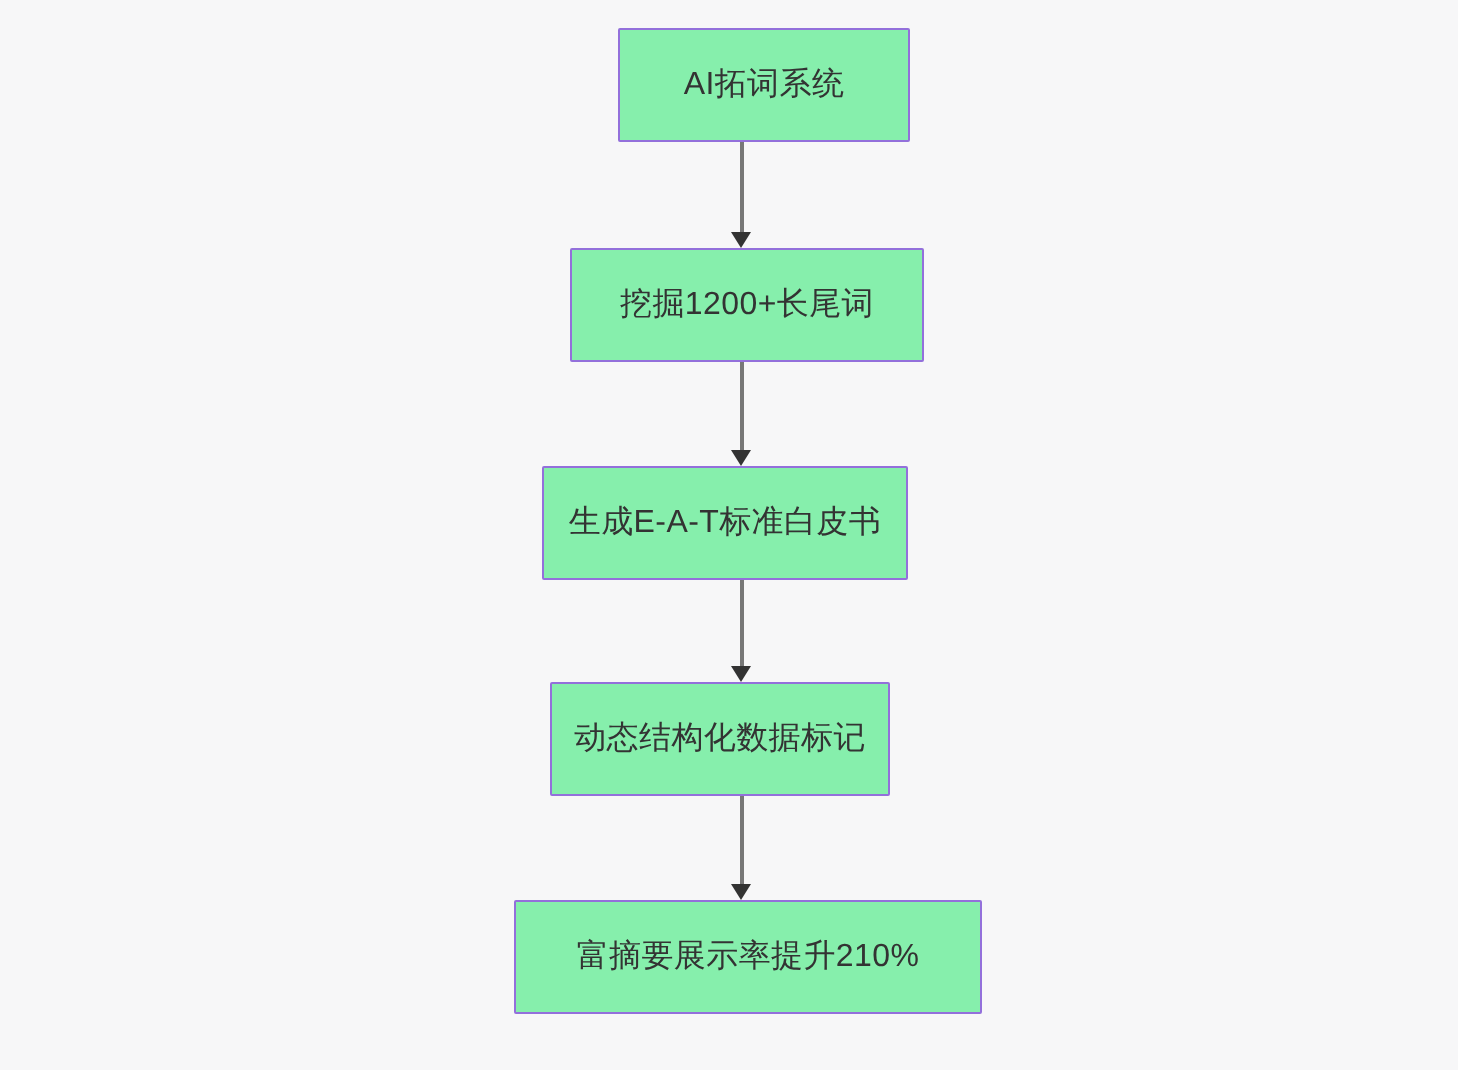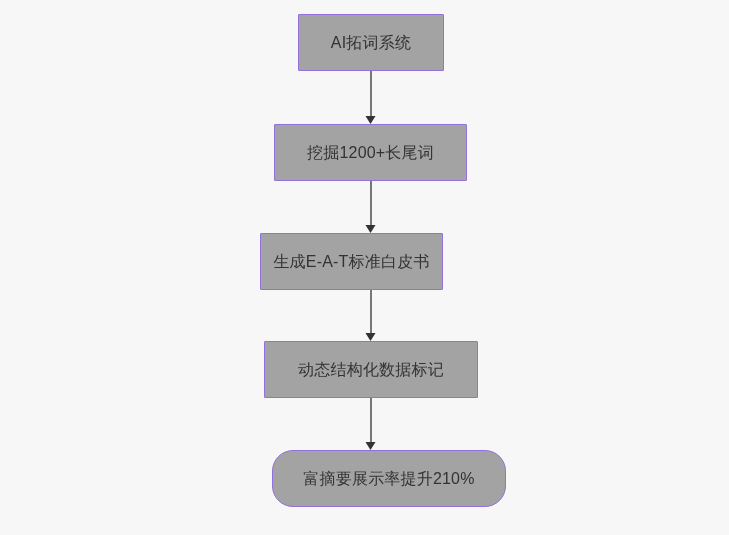--- a/index.html
+++ b/index.html
@@ -14,31 +14,32 @@
     overflow: hidden;
   }
   #flowchart {
     position: relative;
     width: 729px;
     height: 535px;
   }
   .node {
     position: absolute;
     box-sizing: border-box;
-    background: #a3a3a3;
+    background: #86efac;
     border: 1.6px solid #9370db;
     border-radius: 1px;
     display: flex;
     align-items: center;
     justify-content: center;
     color: #333333;
     font-size: 16px;
     line-height: 1.2;
     letter-spacing: 0.2px;
     white-space: nowrap;
+    margin-left: 11px;
   }
   .node-label {
     display: block;
   }
   .edge {
     position: absolute;
     width: 2px;
     background: #777777;
     transform: translateX(-1px);
   }
@@ -57,38 +58,38 @@
 
 <div id="flowchart">
 
   <div class="node" style="left:298px; top:14px; width:146px; height:57px;">
     <span class="node-label">AI拓词系统</span>
   </div>
 
   <div class="edge" style="left:371px; top:71px; height:45px;"></div>
   <div class="arrowhead" style="left:371px; top:116px;"></div>
 
-  <div class="node" style="left:274px; top:124px; width:193px; height:57px;align-items:center;">
+  <div class="node" style="left:274px; top:124px; width:177px; height:57px;align-items:center;">
     <span class="node-label">挖掘1200+长尾词</span>
   </div>
 
   <div class="edge" style="left:371px; top:181px; height:44px;"></div>
   <div class="arrowhead" style="left:371px; top:225px;"></div>
 
   <div class="node" style="left:260px; top:233px; width:183px; height:57px;">
     <span class="node-label">生成E-A-T标准白皮书</span>
   </div>
 
   <div class="edge" style="left:371px; top:290px; height:43px;"></div>
   <div class="arrowhead" style="left:371px; top:333px;"></div>
 
-  <div class="node" style="left:264px; top:341px; width:214px; height:57px;">
+  <div class="node" style="left:264px; top:341px; width:170px; height:57px;">
     <span class="node-label">动态结构化数据标记</span>
   </div>
 
   <div class="edge" style="left:371px; top:398px; height:44px;"></div>
   <div class="arrowhead" style="left:371px; top:442px;"></div>
 
-  <div class="node" style="left:272px; top:450px; width:234px; height:57px;border-radius:21px;">
+  <div class="node" style="left:246px; top:450px; width:234px; height:57px;">
     <span class="node-label">富摘要展示率提升210%</span>
   </div>
 
 </div>
 
 </body></html>

